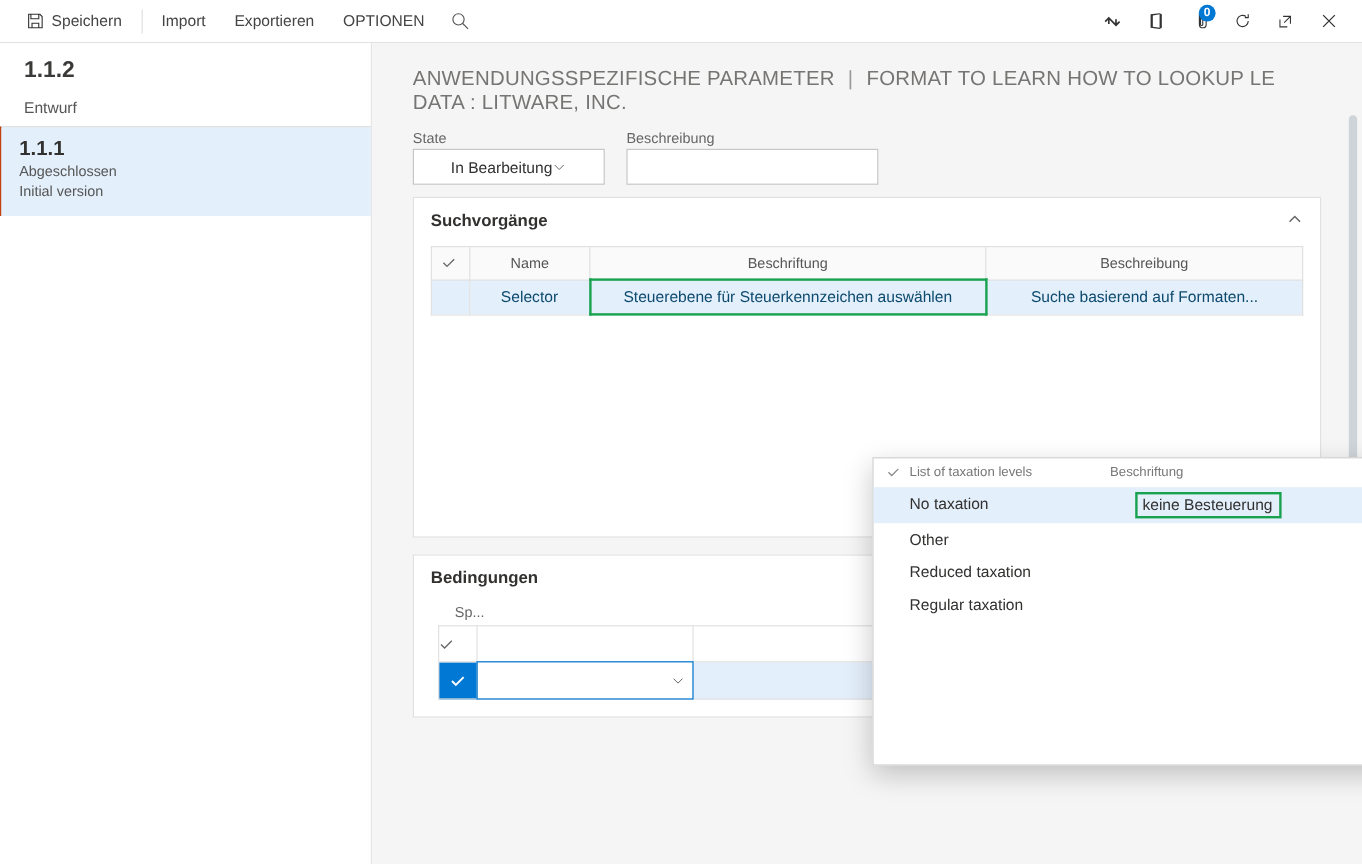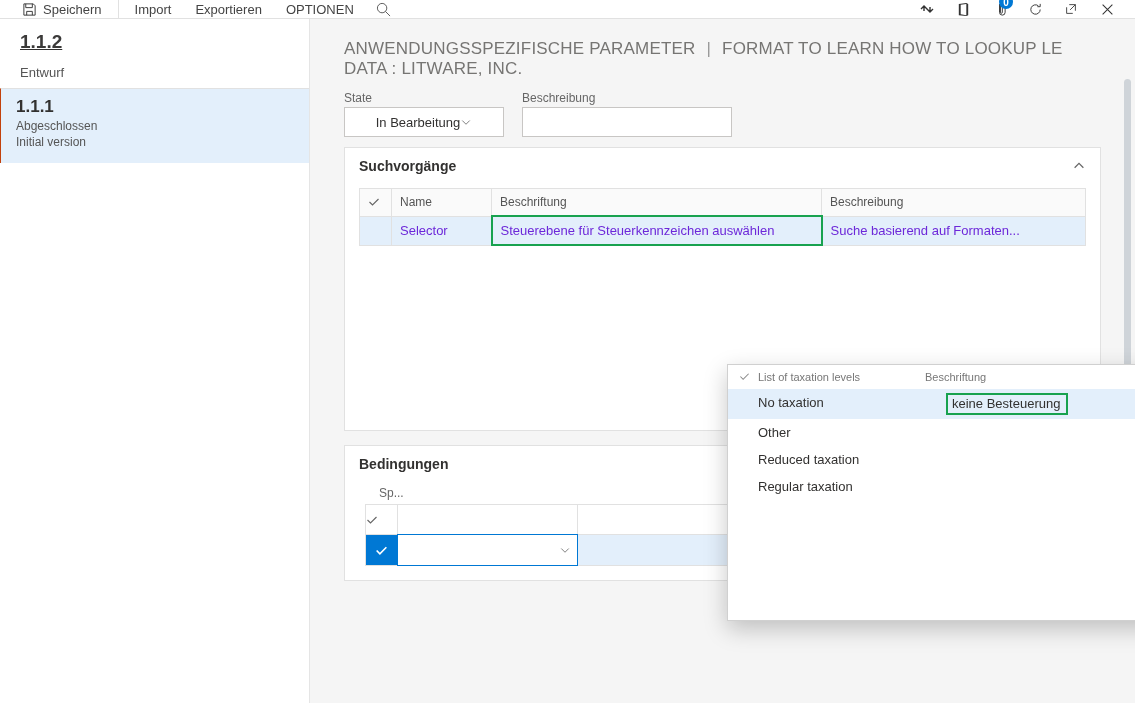--- a/index.html
+++ b/index.html
@@ -9,21 +9,21 @@
     font-size: 13px;
     color: #323130;
     background: #fff;
     width: 1135px; height: 720px;
   }
   svg { display: block; }
 
   
   .cmd-bar {
     display: flex; align-items: center;
-    height: 19px;
+    height: 36px;
     padding: 0 10px;
     background: #fff;
     border-bottom: 1px solid #e1e1e1;
   }
   .cmd-bar .cmd-btn {
     display: flex; align-items: center;
     padding: 0 12px;
     height: 36px;
     color: #444;
   }
@@ -57,21 +57,20 @@
   .main {
     flex: 1;
     background: #f5f5f5;
     position: relative;
     padding: 12px 22px 0 22px;
   }
 
   
   .ver-top {
     padding: 12px 20px 4px 20px;
-    text-decoration: underline;
   }
   .ver-title {
     font-size: 19px; font-weight: 600; color: #3b3a39;
   }
   .ver-gray { color: #555; padding: 8px 20px 8px 20px; font-size: 13px; }
   .ver-block {
     border-top: 1px solid #e1e1e1;
     padding: 8px 20px 14px 18px;
   }
   .ver-block.selected {
@@ -119,27 +118,27 @@
   .card-head .chev { color: #666; }
   .card-body { padding: 4px 14px 14px 14px; }
 
   
   table.grid {
     width: 100%; border-collapse: collapse;
     font-size: 13px;
   }
   .grid th, .grid td {
     border: 1px solid #e1e1e1;
-    text-align: left;
+    text-align: center;
     padding: 6px 8px;
     font-weight: 400;
     color: #555;
   }
   .grid th { background: #fafafa; font-size: 12px; }
-  .grid td { color: #6d28d9; }
+  .grid td { color: #0c4a6e; }
   .grid tr.row-sel td { background: #e3effb; }
   .chk-col { width: 32px; text-align: center; }
   .tall-space { height: 170px; }
 
   .highlight-green {
     border: 2px solid #18a24f !important;
   }
   span.green-box {
     outline: 2px solid #18a24f;
     padding: 1px 6px 2px 4px;

